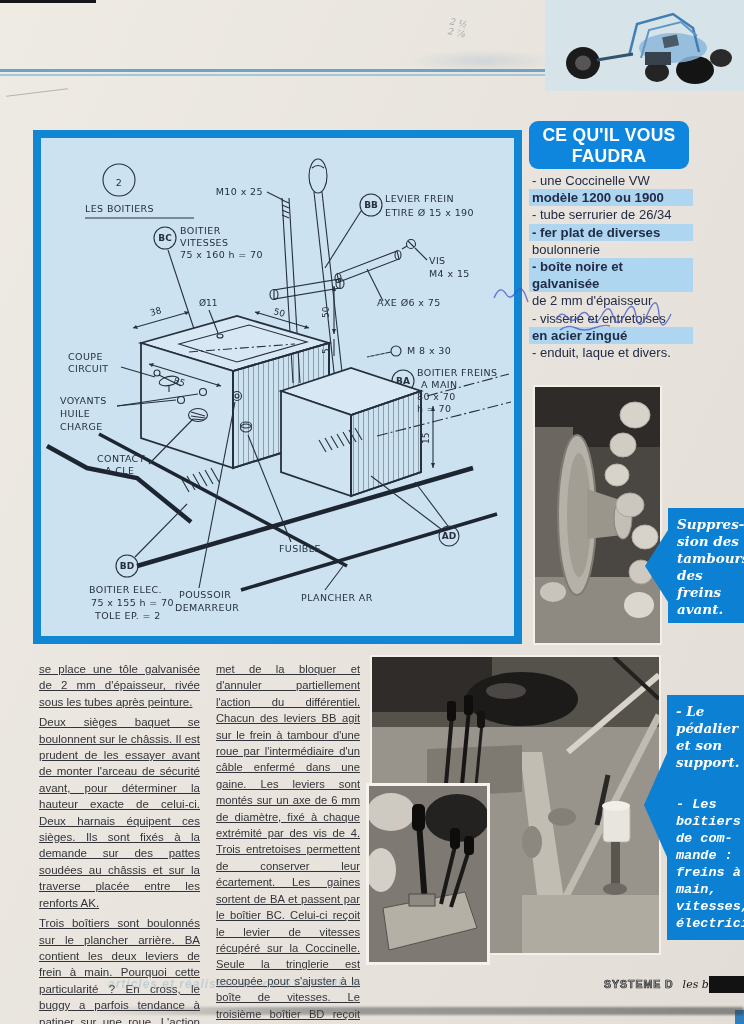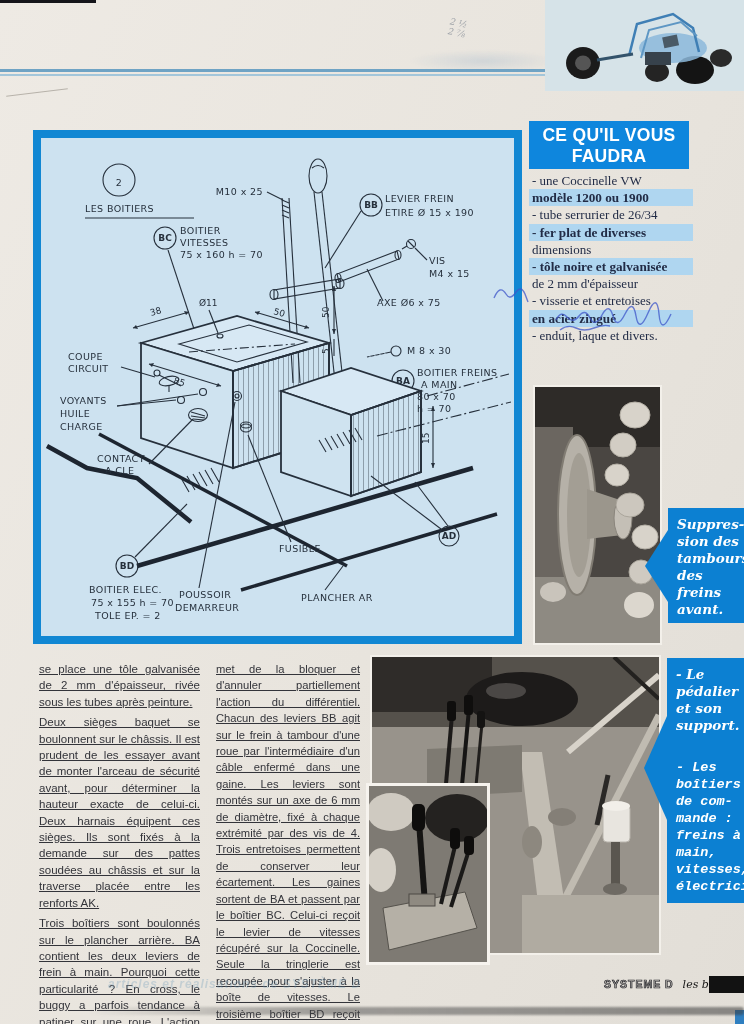--- a/index.html
+++ b/index.html
@@ -25,40 +25,40 @@
   text{font-family:"DejaVu Sans",sans-serif;fill:#26303c;font-size:9.5px;letter-spacing:.4px;}
   .ref{font-size:9px;font-weight:bold;text-anchor:middle;letter-spacing:0;}
   .dim{font-size:9px;letter-spacing:0;}
   .ln{stroke:#26303c;stroke-width:1.1;fill:none;}
   .thick{stroke:#1d2530;fill:none;}
   .face{stroke:#26303c;stroke-width:1.8;}
 
   
   #mat-header{left:529px;top:121px;width:160px;height:44px;background:#0e86dd;color:#fff;
         text-align:center;font-weight:bold;font-size:17.5px;line-height:21px;padding-top:4px;
-        letter-spacing:.3px;}
+        letter-spacing:.3px;border-radius:9px;}
   #mat-list{left:529px;top:172px;width:164px;font-size:13px;line-height:17.2px;color:#222c46;}
-  #mat-list .mrow{padding:0 3px;font-family:Liberation Serif, serif;}
+  #mat-list .mrow{padding:0 3px;}
   #mat-list .hl{background:#afd6f0;font-weight:bold;font-size:13.2px;}
   .inkmark{stroke:#3f57c9;stroke-width:1.4;fill:none;opacity:.75;}
 
   
   .photo{border:2px solid #f3f0ea;box-sizing:border-box;background:#6b6660;}
   #photo1{left:533px;top:385px;width:129px;height:260px;}
   #photo2{left:370px;top:655px;width:291px;height:300px;}
   #photo-inset{left:366px;top:783px;width:118px;height:176px;border:3px solid #f6f3ee;box-sizing:content-box;background:#7e7a73;}
 
   
   .callout{position:absolute;background:#0c80d2;color:#fff;font-family:"DejaVu Serif",serif;
         font-style:italic;font-weight:bold;}
   .callout .txt{white-space:pre-line;padding:8px 3px 6px 9px;font-size:13.5px;line-height:17px;}
   #callout1{left:668px;top:508px;width:76px;height:115px;}
   #callout1::before{content:"";position:absolute;left:-23px;top:22px;
         border-top:36px solid transparent;border-bottom:36px solid transparent;border-right:23px solid #0c80d2;}
-  #callout2{left:667px;top:658px;width:77px;height:245px;}
+  #callout2{left:667px;top:695px;width:77px;height:245px;}
   #callout2::before{content:"";position:absolute;left:-23px;top:58px;
         border-top:52px solid transparent;border-bottom:52px solid transparent;border-right:23px solid #0c80d2;}
   #callout2 .txt2{margin-top:11px;font-family:Liberation Mono, monospace;}
 
   
   .col{position:absolute;top:657px;font-size:11.5px;line-height:16.4px;color:#33343a;
         text-align:justify;}
   #col1{left:35px;width:169px;}
   #col2{left:212px;width:152px;font-size:11.2px;}
   .col p{margin:4px;text-decoration:underline;}
@@ -269,22 +269,22 @@
     </svg>
   </div>
 
   <div class="abs" id="mat-header" style="white-space:pre-line">CE QU'IL VOUS
 FAUDRA</div>
   <div class="abs" id="mat-list">
     <div class="mrow">- une Coccinelle VW</div>
     <div class="mrow hl">modèle 1200 ou 1900</div>
     <div class="mrow">- tube serrurier de 26/34</div>
     <div class="mrow hl">- fer plat de diverses</div>
-    <div class="mrow">dimensions</div>
-    <div class="mrow hl">- tôle noire et galvanisée</div>
+    <div class="mrow">boulonnerie</div>
+    <div class="mrow hl">- boîte noire et galvanisée</div>
     <div class="mrow">de 2 mm d'épaisseur</div>
     <div class="mrow">- visserie et entretoises</div>
     <div class="mrow hl">en acier zingué</div>
     <div class="mrow">- enduit, laque et divers.</div>
   </div>
 
   <svg class="abs" style="left:490px;top:276px;" width="210" height="64">
     <path class="inkmark" d="M4,22 q6,-14 12,-4 q4,7 10,-2 q5,-7 9,2 l3,8"></path>
     <path class="inkmark" d="M66,44 q5,-10 11,-3 t12,-1 t11,2 t12,-3 t11,1 t12,-2 t11,2 t12,-3 t11,1 t12,0"></path>
     <path class="inkmark" d="M70,54 q8,-6 16,-2 t18,0 t16,-2" opacity=".5"></path>

